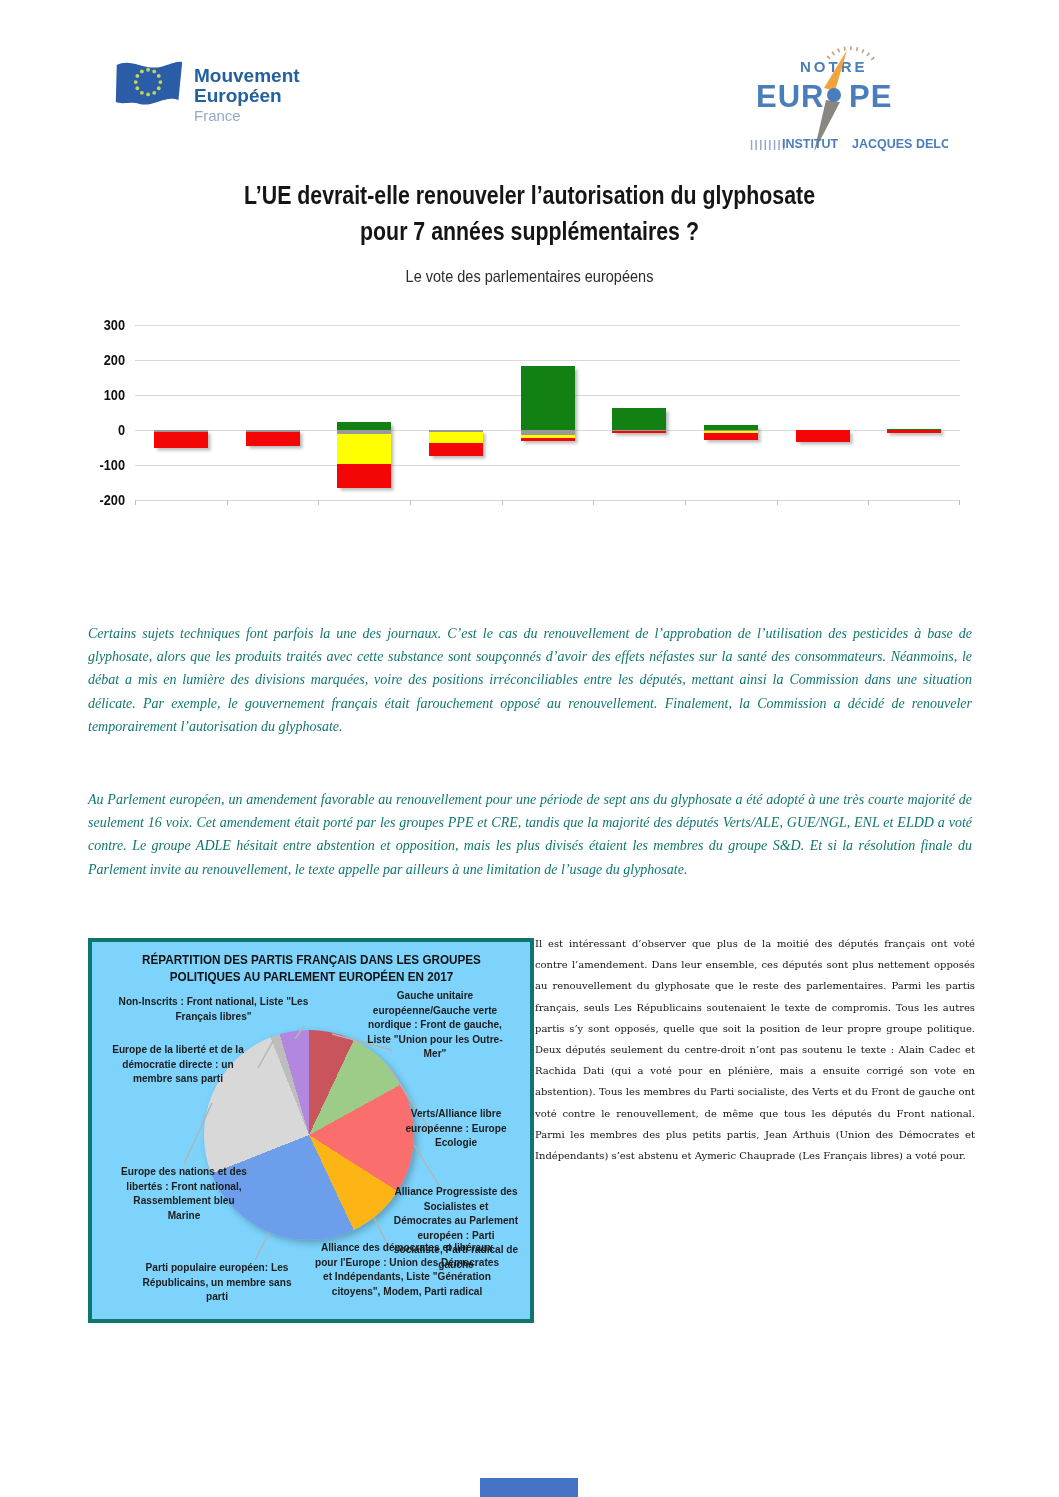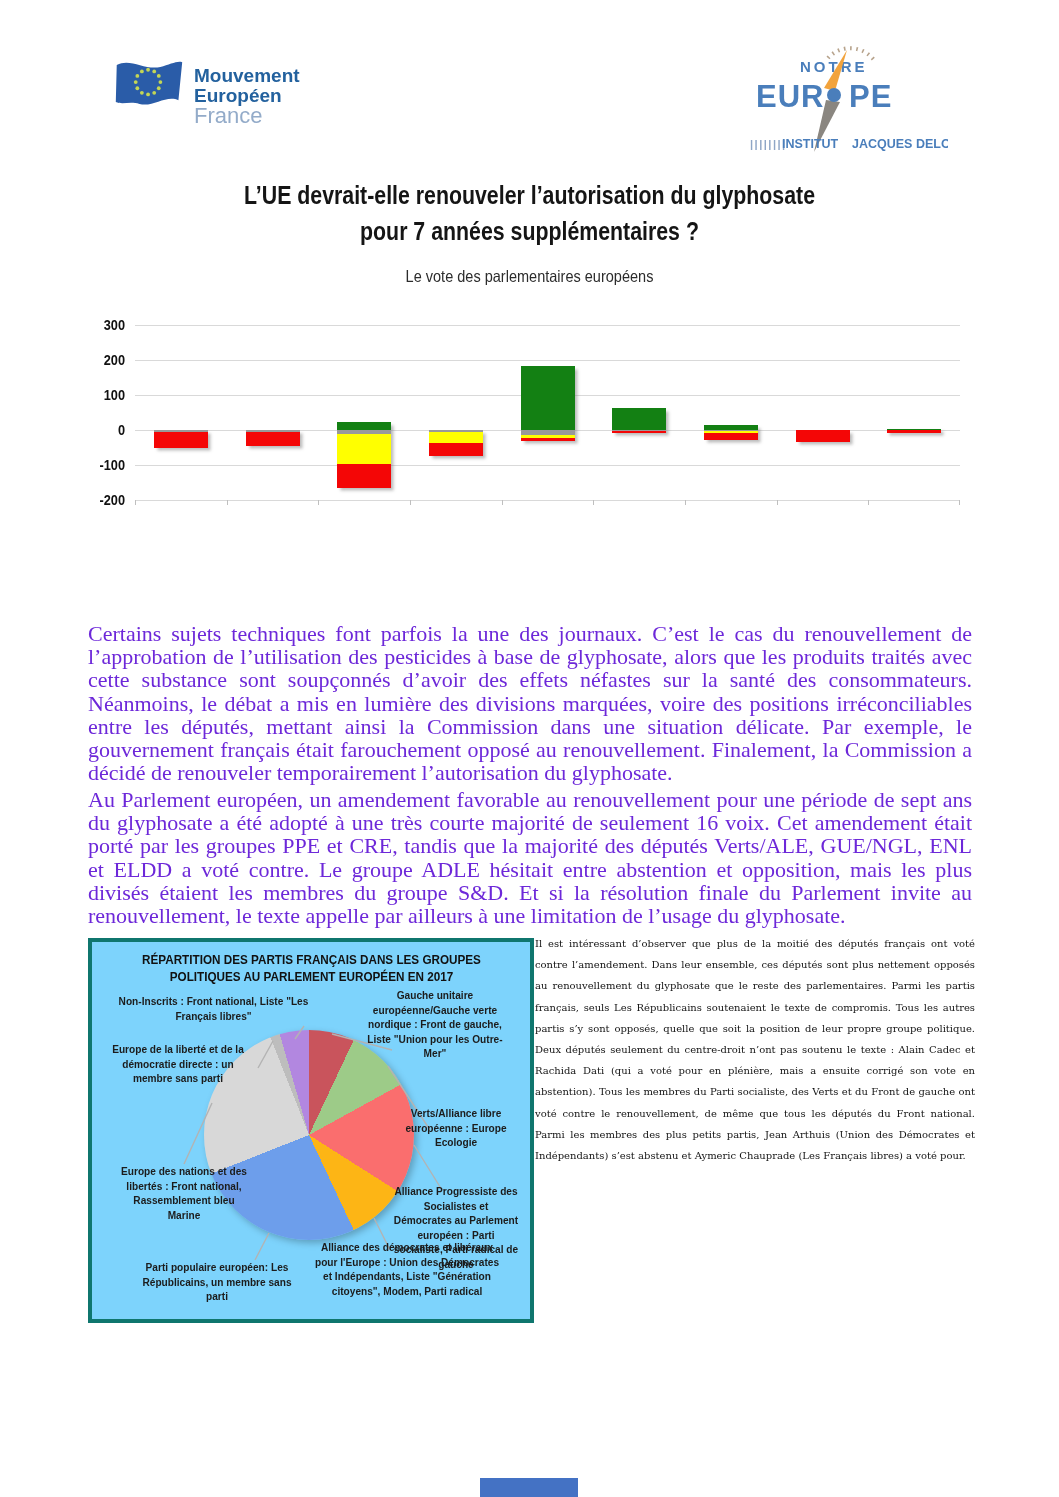--- a/index.html
+++ b/index.html
@@ -3,21 +3,21 @@
 <meta charset="utf-8">
 <style>
   html,body{margin:0;padding:0;background:#fff;}
   .page{position:relative;width:1059px;height:1497px;background:#fff;overflow:hidden;
         font-family:"Liberation Sans",sans-serif;color:#111;}
 
   
   .logo-left{position:absolute;left:112px;top:54px;display:flex;align-items:flex-start;}
   .logo-left .lt{margin-left:8px;margin-top:12px;line-height:20px;}
   .lt .l1,.lt .l2{font-weight:bold;color:#23619e;font-size:19px;}
-  .lt .l3{color:#93abc9;font-size:22px;}
+  .lt .l3{color:#93abc9;font-size:15px;}
   .logo-right{position:absolute;left:748px;top:40px;}
 
   
   .title-line{position:absolute;left:0;width:100%;text-align:center;font-weight:bold;
               font-size:26px;color:#151515;transform:scaleX(0.82);}
   .t1{top:180px;} .t2{top:216px;}
   .subtitle{position:absolute;left:0;top:267px;width:100%;text-align:center;
             font-size:16.5px;color:#2c2c2c;transform:scaleX(0.88);}
 
   
@@ -36,21 +36,21 @@
 
   
   .legend{position:absolute;left:0;top:549px;width:100%;display:flex;justify-content:center;}
   .legend-box{display:flex;align-items:center;gap:14px;border:1px solid #7f7f7f;border-radius:9px;
               padding:6px 14px;background:#fff;box-shadow:2px 2px 3px rgba(0,0,0,0.3);}
   .legend-item{display:flex;align-items:center;gap:6px;font-size:14.5px;transform:scaleX(0.9);}
   .swatch{width:21px;height:11px;border-radius:4px;border:1px solid rgba(0,0,0,0.35);}
 
   
   .para{position:absolute;left:88px;width:884px;font-family:"Liberation Serif",serif;
-        font-size:22px;line-height:23.2px;text-align:justify;color:#6d28d9;}
+        font-size:14px;line-height:23.2px;text-align:justify;color:#0f766e;font-style:italic;}
   .p1{top:622px;} .p2{top:788px;}
   .rightcol{position:absolute;left:535px;top:933px;width:440px;font-family:"DejaVu Serif",serif;
             font-size:10px;line-height:21.2px;text-align:justify;color:#141414;}
 
   
   .piebox{position:absolute;left:88px;top:938px;width:438px;height:377px;border:4px solid #0f766e;background:#7dd3fc;}
   .pie-title{position:absolute;left:4%;top:9px;width:92%;text-align:center;font-weight:bold;
              font-size:13px;line-height:17px;transform:scaleX(0.9);}
   #pie{position:absolute;left:112px;top:88px;width:210px;height:210px;border-radius:50%;
        box-shadow:3px 3px 7px rgba(0,0,0,0.25);}

